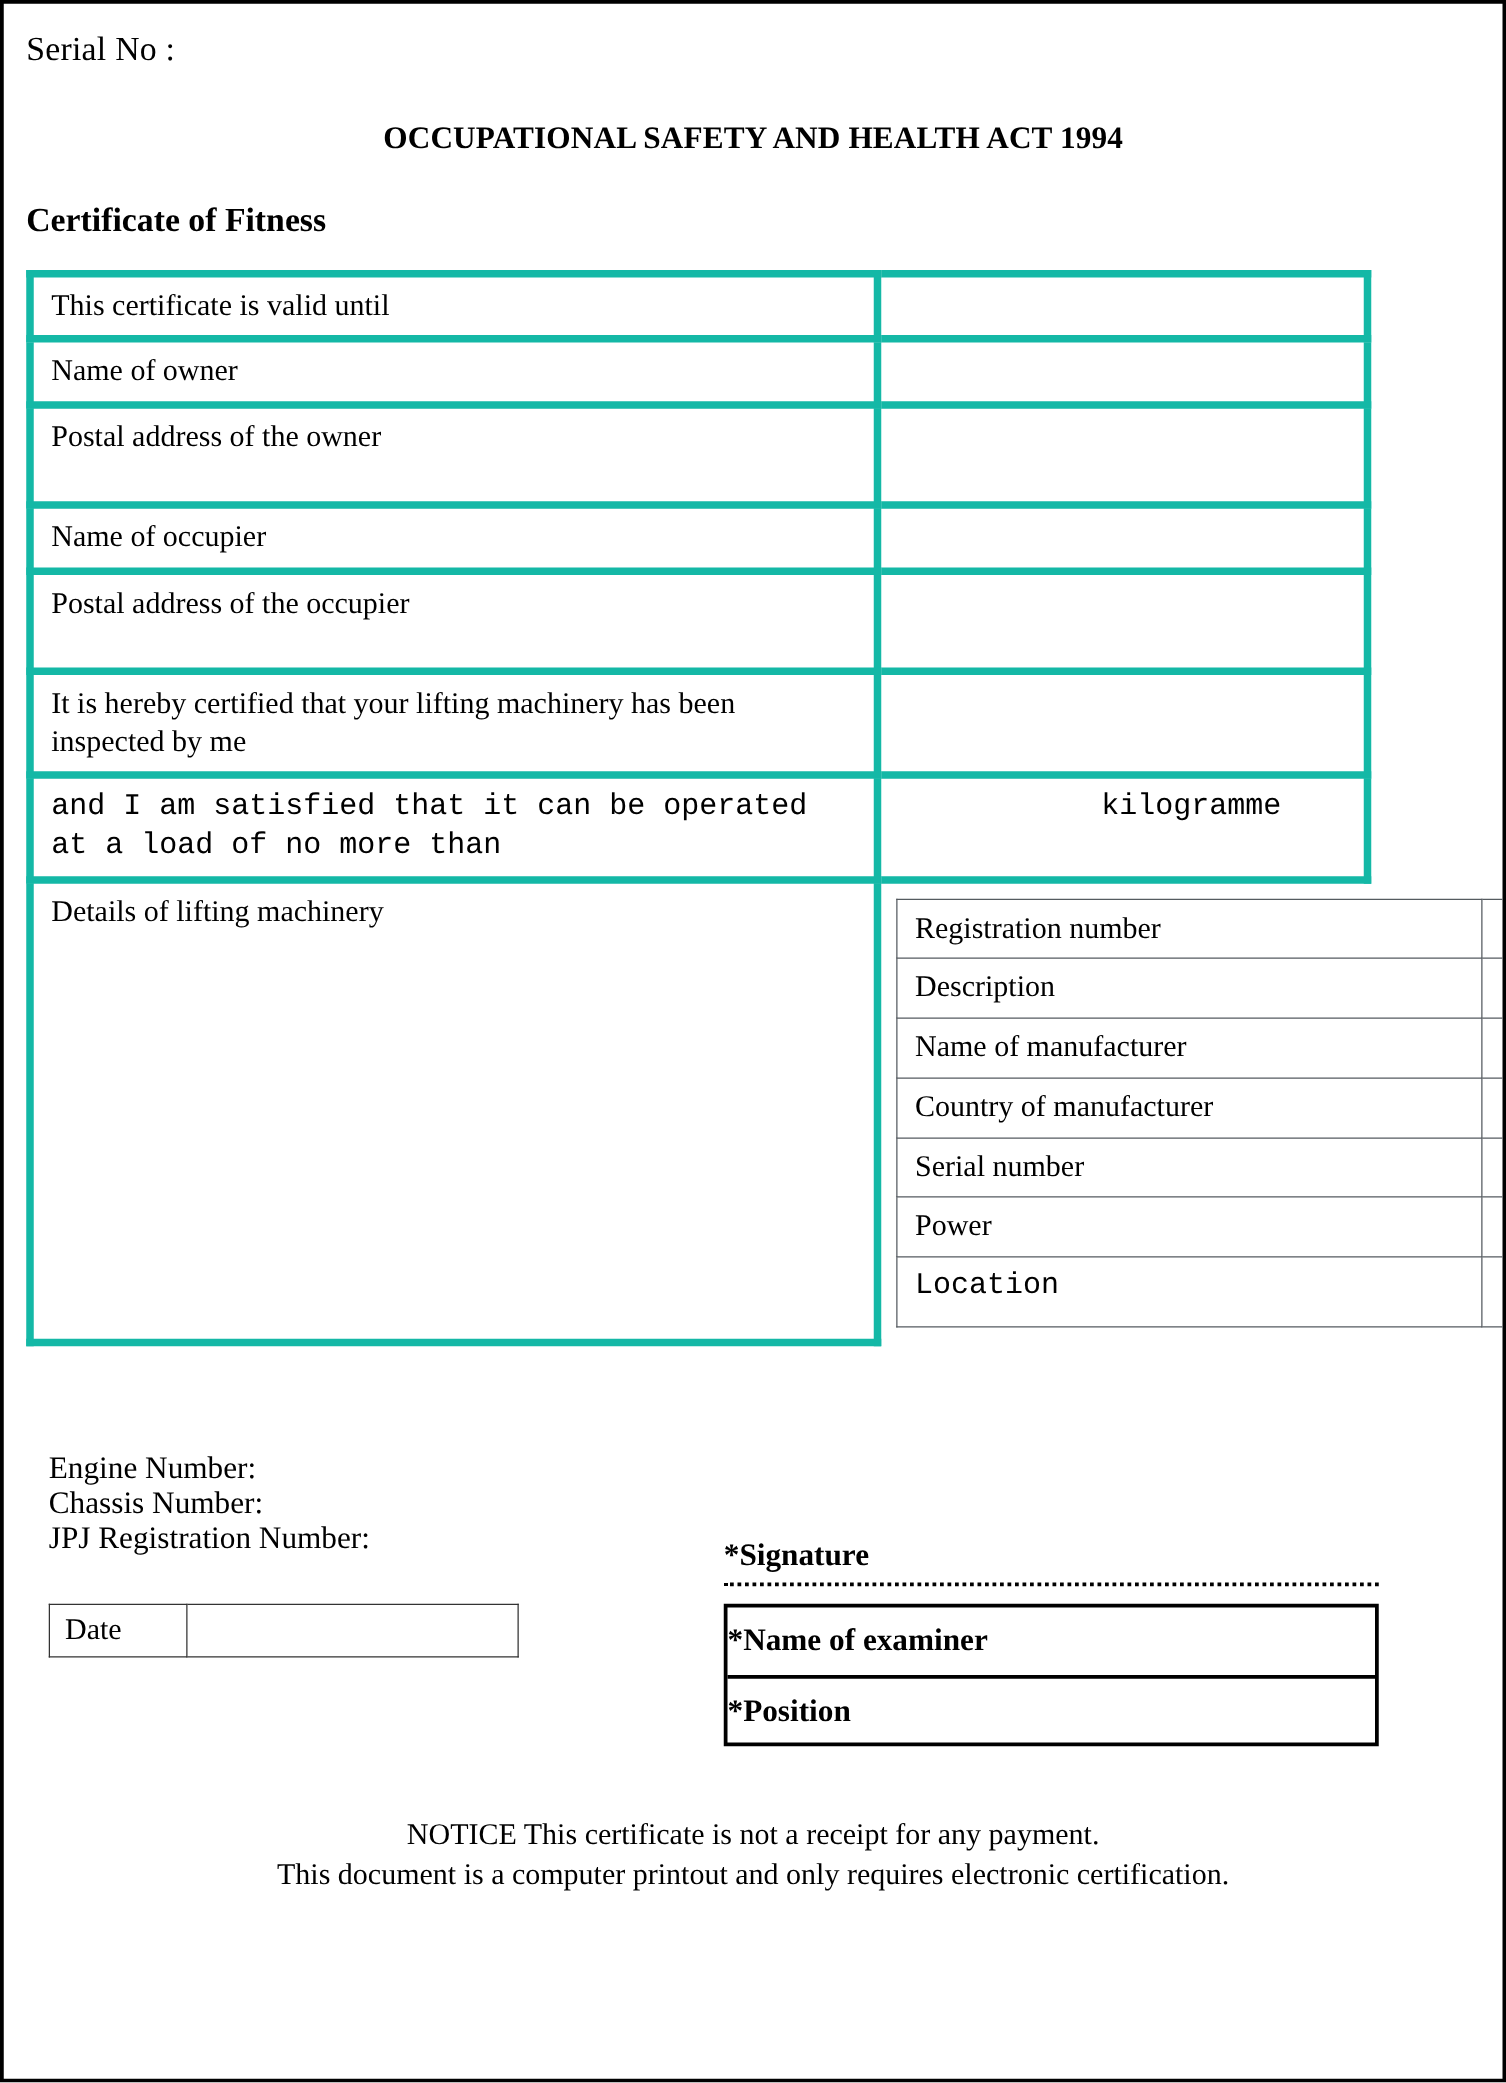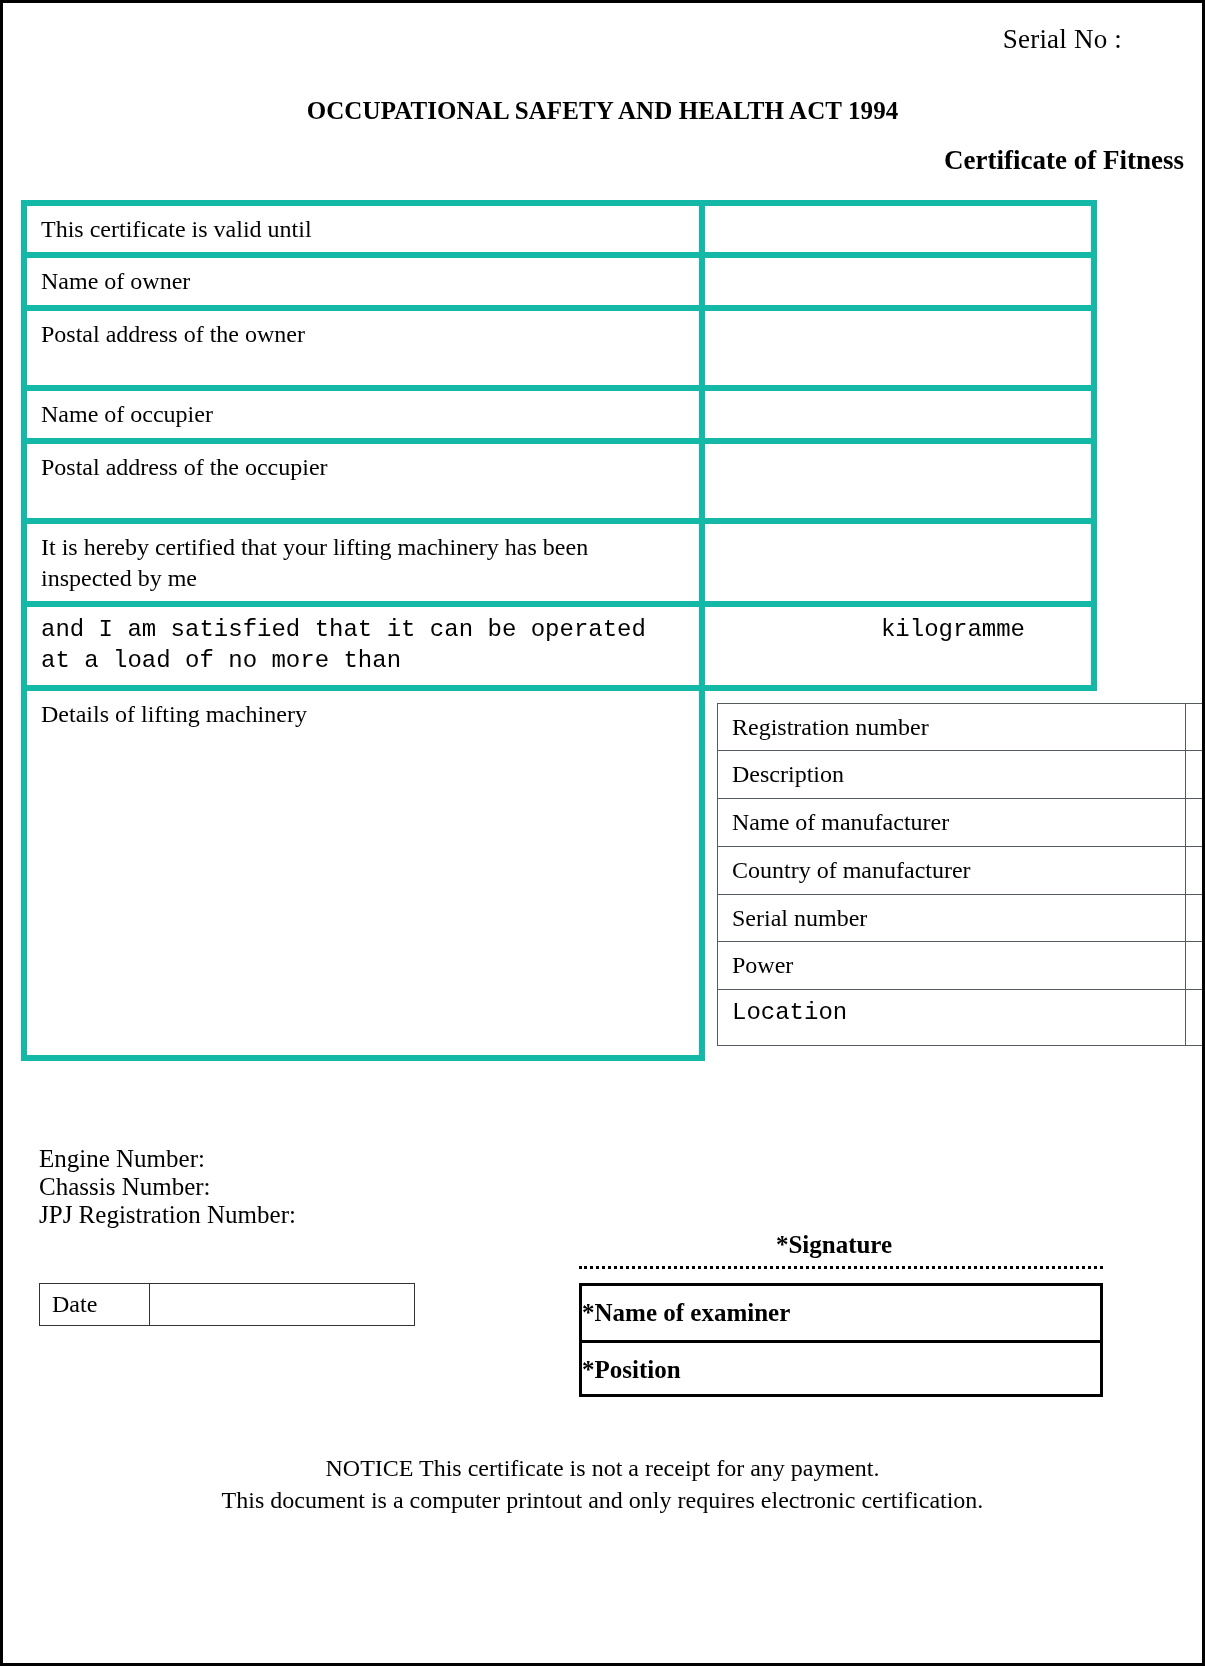--- a/index.html
+++ b/index.html
@@ -25,41 +25,40 @@
   .inner {
     position: relative;
     width: 100%;
     height: 100%;
     box-sizing: border-box;
     padding: 0 18px;
   }
 
   
   .serial-row {
-    text-align: right;
     padding-right: 62px;
     padding-top: 22px;
     font-size: 27px;
     line-height: 1.1;
     letter-spacing: 0.2px;
   }
 
   .title-act {
     text-align: center;
     font-weight: bold;
     font-size: 25px;
     margin-top: 42px;
     letter-spacing: 0.1px;
   }
 
   .title-cert {
-    text-align: right;
+    text-align: left;
     font-weight: bold;
     font-size: 27px;
-    margin-top: 20px;
+    margin-top: 36px;
   }
 
   .title-sub {
     text-align: center;
     font-size: 28px;
     margin-top: 32px;
     letter-spacing: 0.1px;
   }
 
   
@@ -124,21 +123,20 @@
   .vehicle-block div { white-space: nowrap; }
 
   
   .sign-area {
     position: absolute;
     left: 576px;
     top: 1228px;
     width: 524px;
   }
   .sign-label {
-    text-align: center;
     font-weight: bold;
     font-size: 25px;
     padding-right: 14px;
   }
   .dotted-line {
     margin-top: 6px;
     border-bottom: 3px dotted #000000;
     height: 1px;
     width: 100%;
   }

